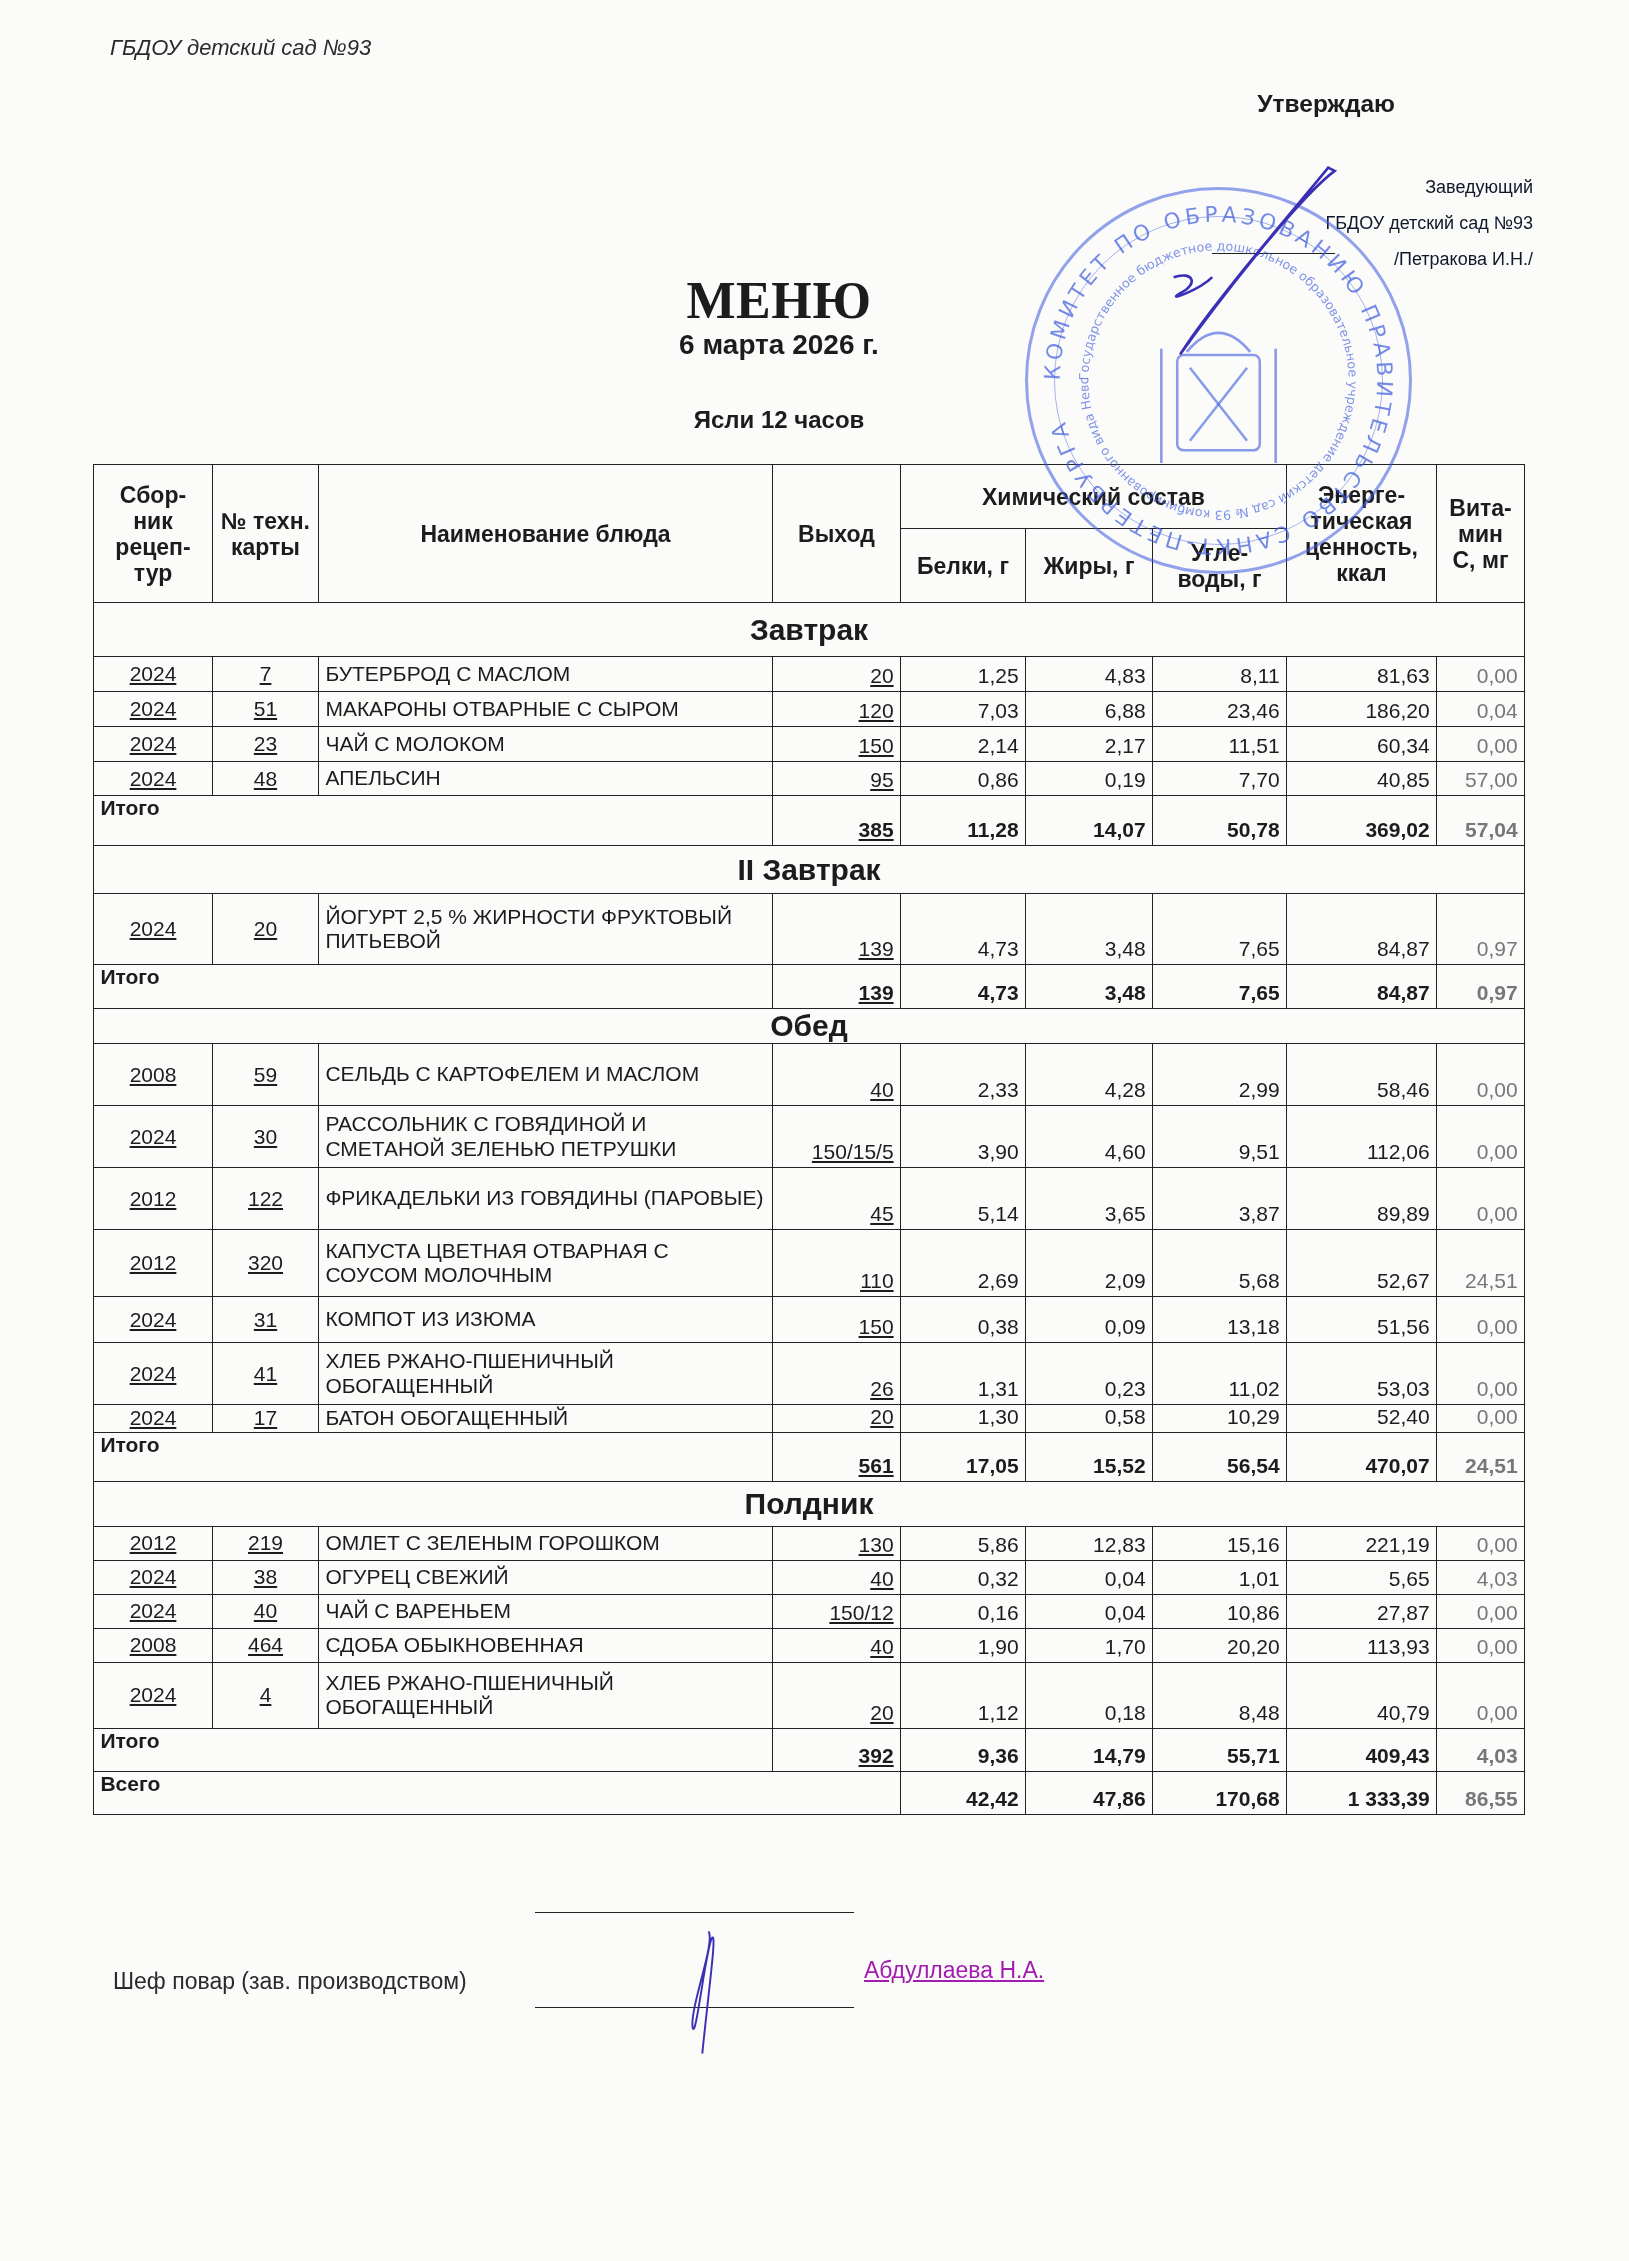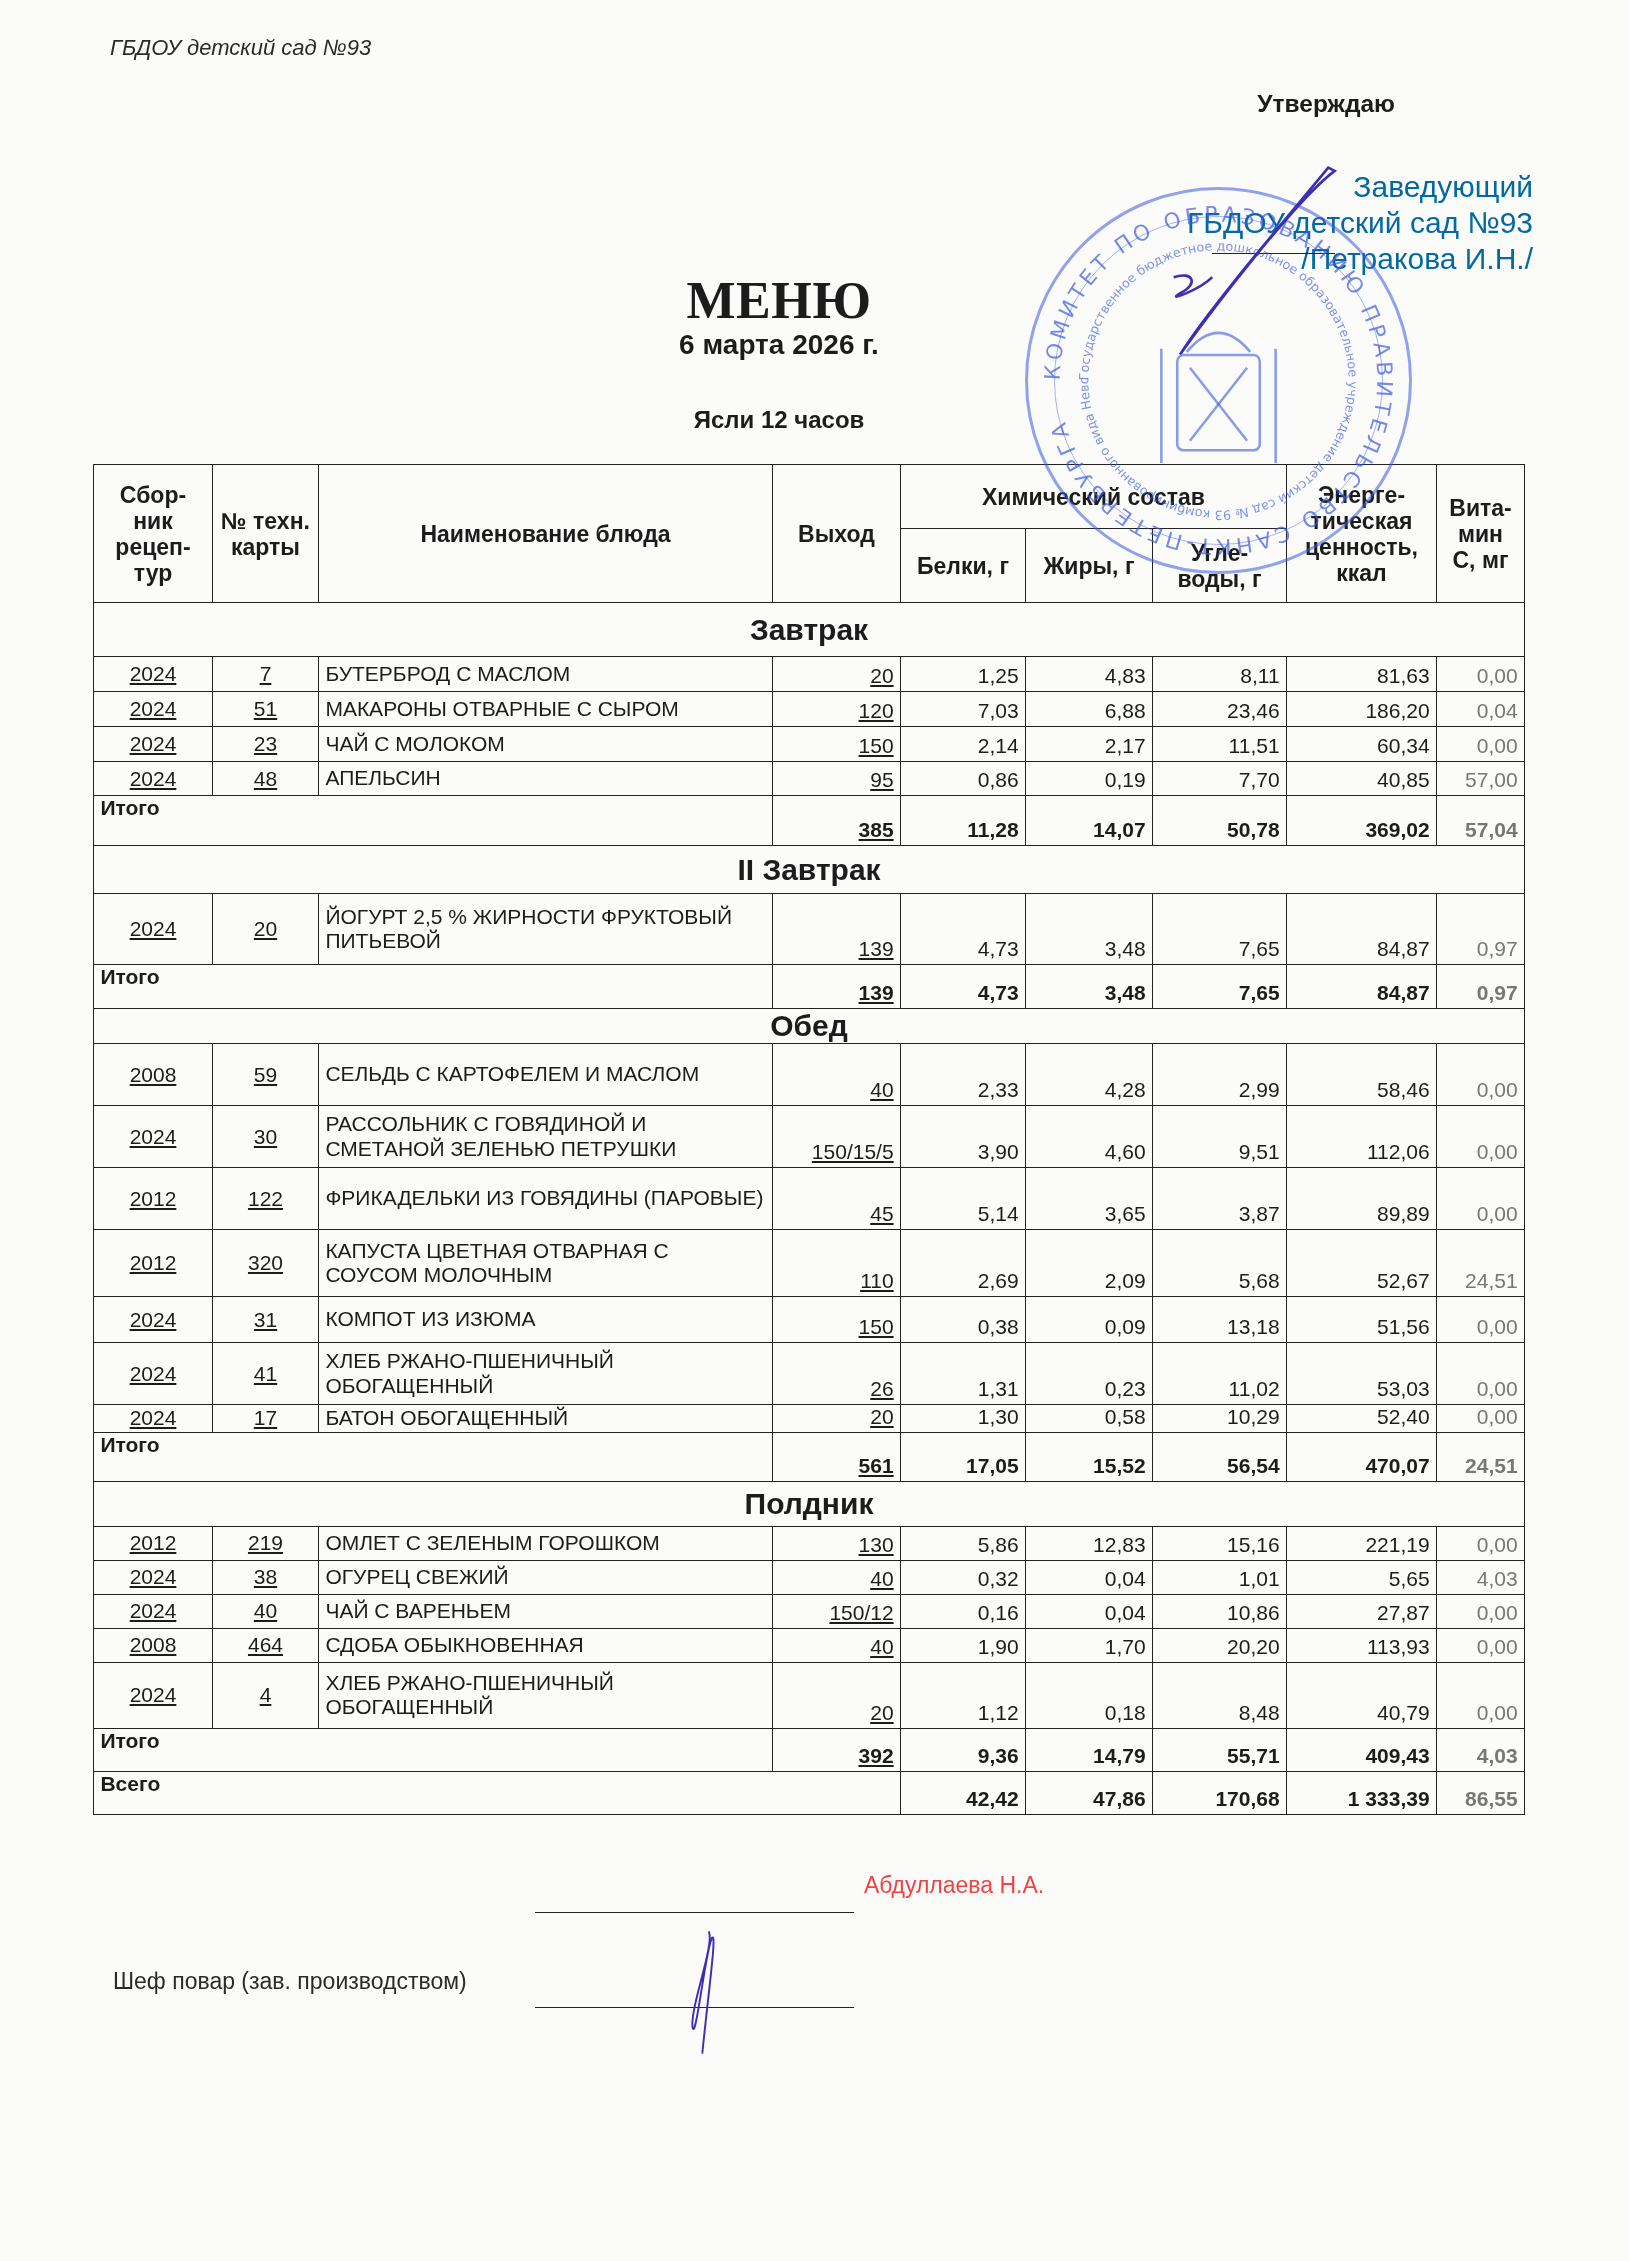--- a/index.html
+++ b/index.html
@@ -5,21 +5,21 @@
   html, body { margin:0; padding:0; }
   body {
     width:1630px; height:2261px; position:relative; overflow:hidden;
     background:#fbfbfa;
     font-family:"Liberation Sans", "DejaVu Sans", sans-serif;
     color:#1c1c1c;
   }
   .abs { position:absolute; }
   .org-top { left:110px; top:35px; font-size:22px; font-style:italic; color:#2a2a2a; }
   .approve { right:235px; top:90px; font-size:24.5px; font-weight:bold; }
-  .approve-block { right:97px; top:169px; text-align:right; font-size:30px; line-height:36px; color:#0369a1; }
+  .approve-block { right:97px; top:169px; text-align:right; font-size:18px; line-height:36px; color:#0f172a; }
   .approve-line { position:absolute; left:1212px; top:253px; width:123px; border-top:1.9px solid #222; }
   .title { left:0; width:1558px; text-align:center; }
   .menu-title { top:271px; font-family:"Liberation Serif", "DejaVu Serif", serif; font-weight:bold; font-size:52px; letter-spacing:0.6px; }
   .menu-date { top:329px; font-size:28px; font-weight:bold; }
   .menu-group { top:406px; font-size:24px; font-weight:bold; }
 
   table.menu {
     position:absolute; left:93px; top:464px; width:1431px;
     border-collapse:collapse; table-layout:fixed;
     font-size:21px;
@@ -44,21 +44,21 @@
     border-radius:50%; border:1.9px solid rgba(60,90,220,0.45);
   }
   .stamp-text {
     position:absolute; left:0; top:0; width:100%; height:100%;
   }
   .sig-svg { position:absolute; pointer-events:none; }
 
   .footer-line1 { position:absolute; left:535px; top:1912px; width:319px; border-top:1.9px solid #222; }
   .footer-line2 { position:absolute; left:535px; top:2007px; width:319px; border-top:1.9px solid #222; }
   .chef-label { left:113px; top:1968px; font-size:23px; color:#2a2a2a; }
-  .chef-name { left:864px; top:1872px; font-size:23px; color:#ef4444; }
+  .chef-name { left:864px; top:1957px; font-size:23px; color:#a21caf;text-decoration:underline; }
 </style>
 </head>
 <body>
 
 <div class="abs org-top">ГБДОУ детский сад №93</div>
 <div class="abs approve">Утверждаю</div>
 <div class="abs approve-block">
   <div>Заведующий</div>
   <div>ГБДОУ детский сад №93</div>
   <div>/Петракова И.Н./</div>

